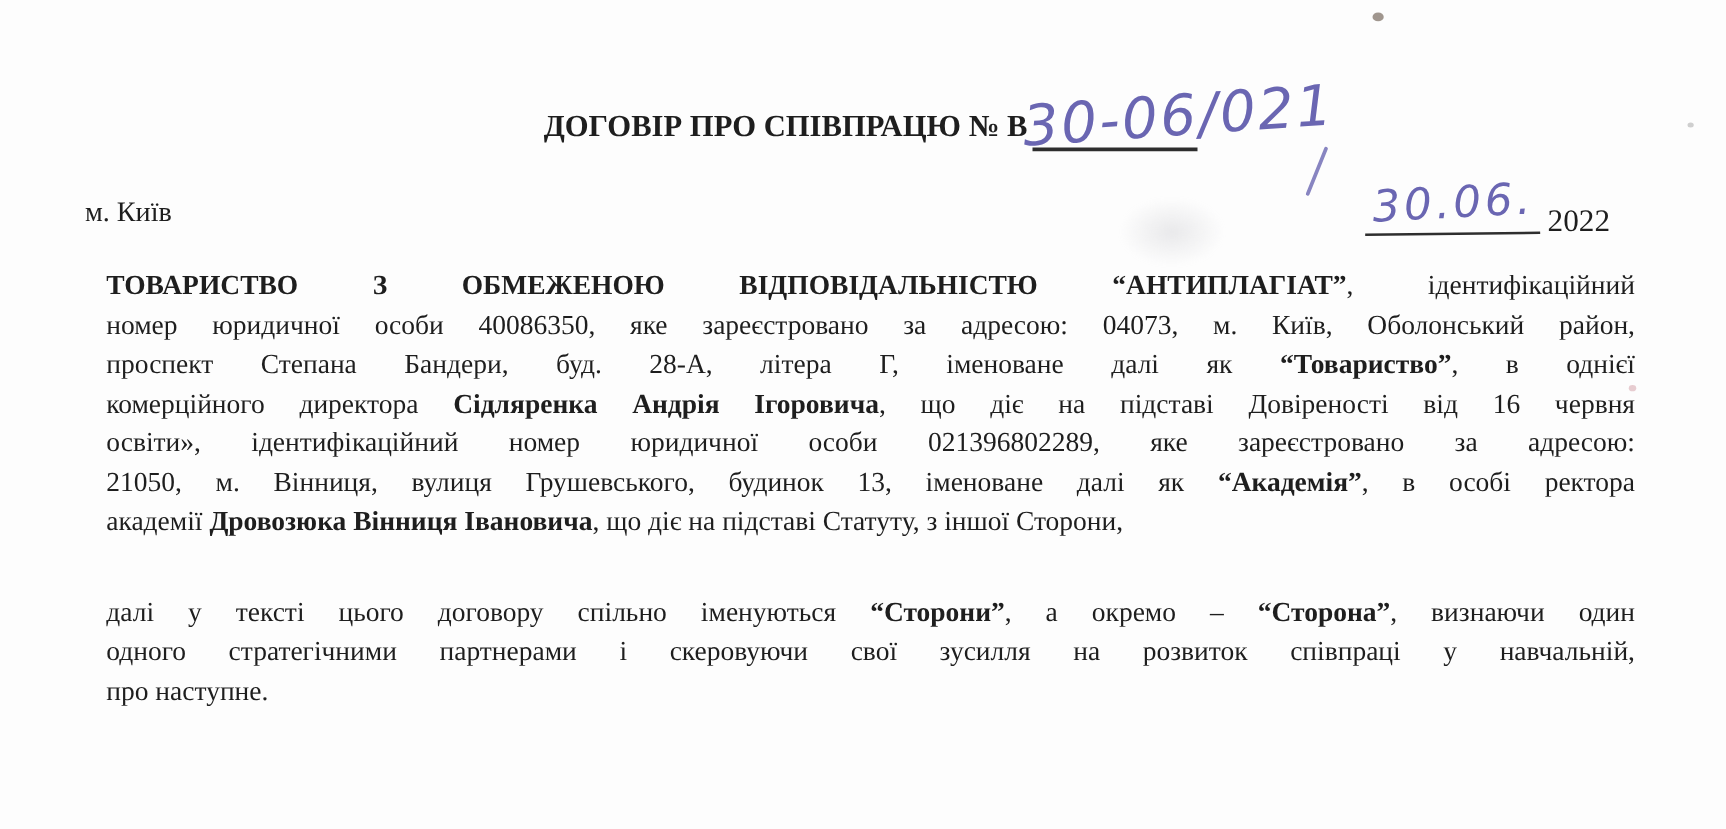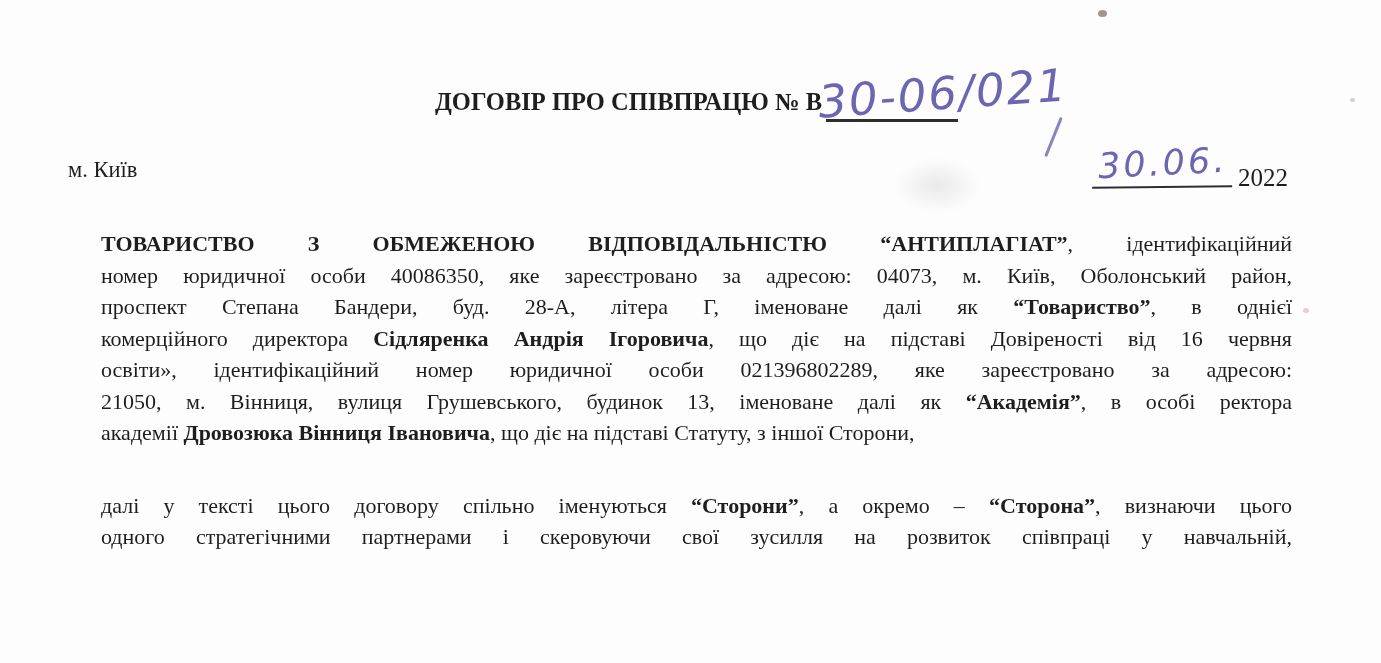--- a/index.html
+++ b/index.html
@@ -45,21 +45,21 @@
     position:absolute;left:1098px;top:146px;
     font-size:35px;letter-spacing:3px;line-height:1;
     transform:rotate(-3deg);white-space:nowrap;
   }
   .year{position:absolute;left:1238px;top:164px;font-size:25px;}
   
   .bodytext{
     position:absolute;left:85px;top:212px;width:1223px;
     font-size:22px;line-height:31.5px;
   }
-  .para{margin:16px;}
+  .para{margin:0;}
   .para + .para{margin-top:41px;}
   .line{text-align:justify;text-align-last:justify;}
   .line.last{text-align-last:left;}
   .b{font-weight:bold;}
   
   .speck{position:absolute;border-radius:50%;}
   .speck-top{left:1098px;top:10px;width:9px;height:7px;background:#8f847a;opacity:.85;}
   .speck-right{left:1350px;top:98px;width:5px;height:4px;background:#cfcfcf;}
   .speck-pink{left:1303px;top:308px;width:6px;height:5px;background:#e3c3c8;opacity:.85;}
   .smudge{
@@ -101,18 +101,19 @@
       <div class="line"><span class="b">ТОВАРИСТВО З ОБМЕЖЕНОЮ ВІДПОВІДАЛЬНІСТЮ “АНТИПЛАГІАТ”</span><span>, ідентифікаційний</span></div>
       <div class="line"><span>номер юридичної особи 40086350, яке зареєстровано за адресою: 04073, м. Київ, Оболонський район,</span></div>
       <div class="line"><span>проспект Степана Бандери, буд. 28-А, літера Г, іменоване далі як </span><span class="b">“Товариство”</span><span>, в однієї</span></div>
       <div class="line"><span>комерційного директора </span><span class="b">Сідляренка Андрія Ігоровича</span><span>, що діє на підставі Довіреності від 16 червня</span></div>
       <div class="line"><span>освіти», ідентифікаційний номер юридичної особи 021396802289, яке зареєстровано за адресою:</span></div>
       <div class="line"><span>21050, м. Вінниця, вулиця Грушевського, будинок 13, іменоване далі як </span><span class="b">“Академія”</span><span>, в особі ректора</span></div>
       <div class="line last"><span>академії </span><span class="b">Дровозюка Вінниця Івановича</span><span>, що діє на підставі Статуту, з іншої Сторони,</span></div>
     </div>
 
     <div class="para">
-      <div class="line"><span>далі у тексті цього договору спільно іменуються </span><span class="b">“Сторони”</span><span>, а окремо – </span><span class="b">“Сторона”</span><span>, визнаючи цього</span></div>
+      <div class="line"><span>далі у тексті цього договору спільно іменуються </span><span class="b">“Сторони”</span><span>, а окремо – </span><span class="b">“Сторона”</span><span>, визнаючи один</span></div>
       <div class="line"><span>одного стратегічними партнерами і скеровуючи свої зусилля на розвиток співпраці у навчальній,</span></div>
+      <div class="line last"><span>про наступне.</span></div>
     </div>
 
   </div>
 </div>
 
 </body></html>

